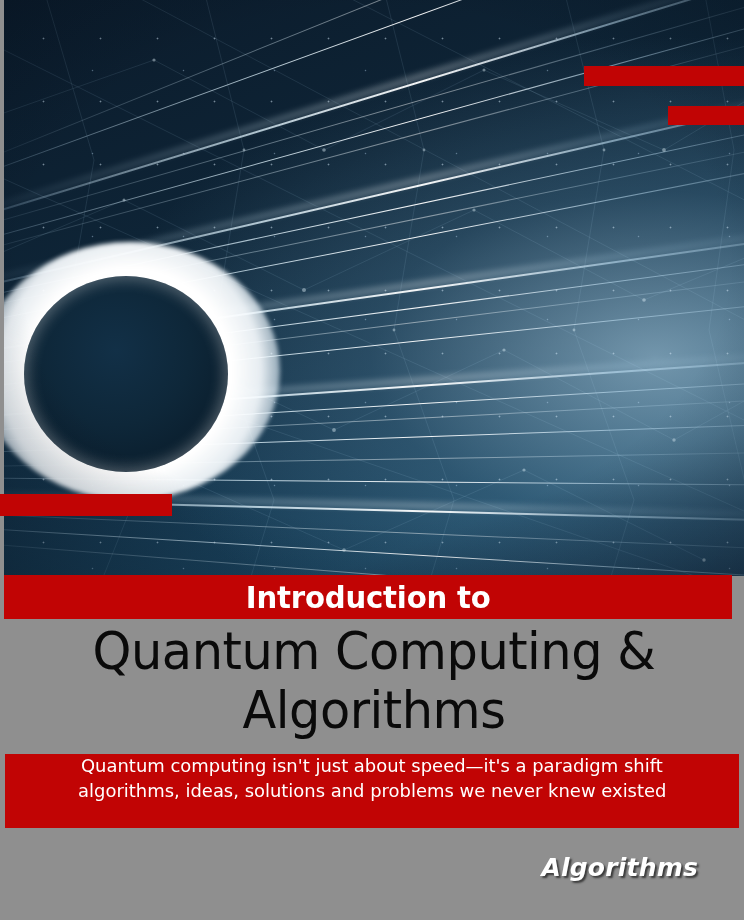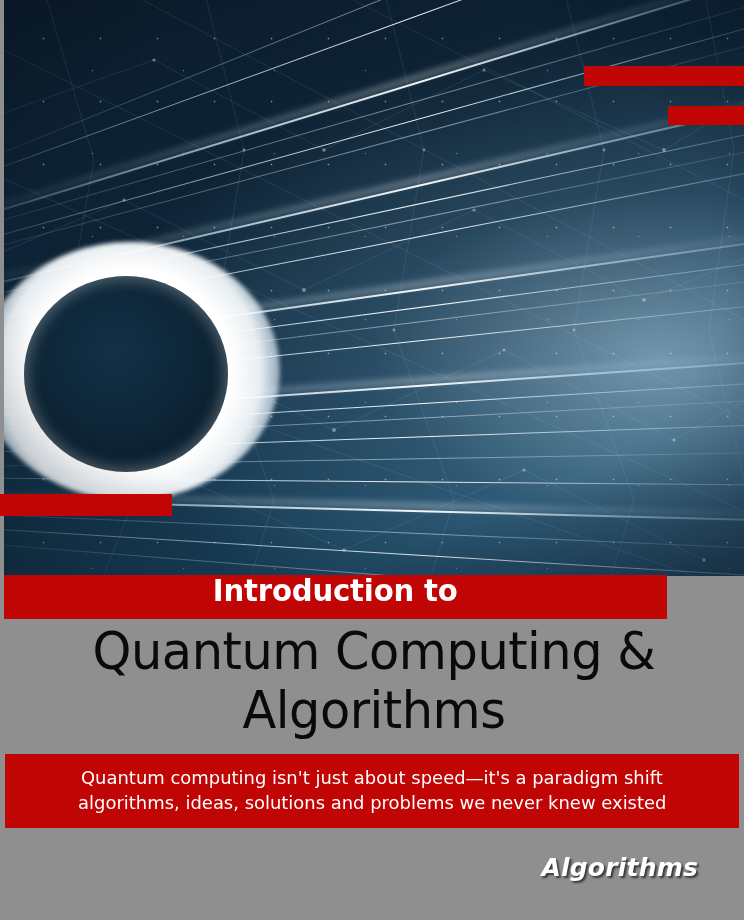--- a/index.html
+++ b/index.html
@@ -120,25 +120,25 @@
   }
   .bar-top-1 { left: 584px; top: 66px;  width: 160px; height: 20px; }
   .bar-top-2 { left: 668px; top: 106px; width: 76px;  height: 19px; }
   .bar-left  { left: 0px;   top: 494px; width: 172px; height: 22px; }
 
   
   .title-band {
     position: absolute;
     left: 4px;
     top: 575px;
-    width: 663px;
+    width: 728px;
     height: 44px;
     background: #c10404;
     display: flex;
-    align-items: flex-start;
+    align-items: center;
     justify-content: center;
   }
   .title-band .kicker {
     color: #ffffff;
     font-family: "DejaVu Sans", sans-serif;
     font-weight: bold;
     font-size: 31px;
     letter-spacing: -0.2px;
     line-height: 1;
     white-space: nowrap;
@@ -165,21 +165,21 @@
   .subtitle-box {
     position: absolute;
     left: 5px;
     top: 754px;
     width: 734px;
     height: 74px;
     background: #c10404;
     display: flex;
     flex-direction: column;
     align-items: center;
-    justify-content: center;
+    justify-content: flex-start;
   }
   .subtitle-box .sub-line {
     color: #ffffff;
     font-family: "DejaVu Sans", sans-serif;
     font-size: 18.5px;
     font-weight: normal;
     line-height: 1.33;
     white-space: nowrap;
     transform: scaleX(0.97);
   }

